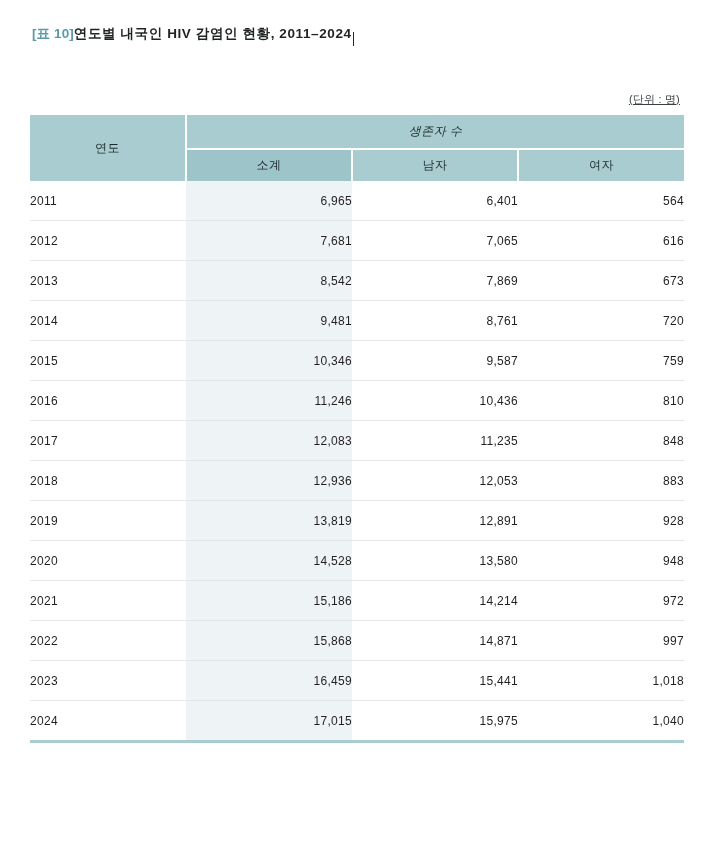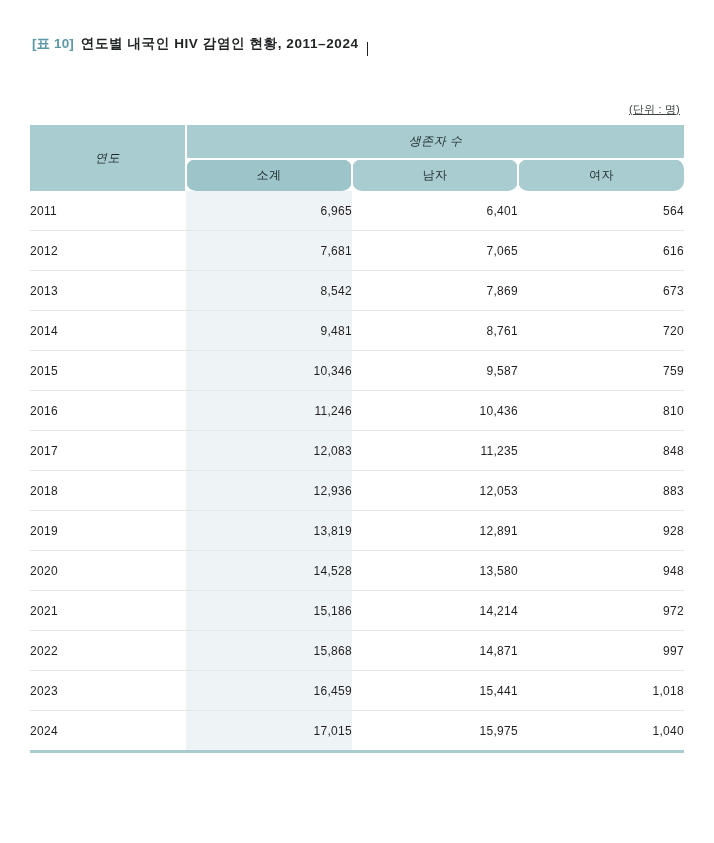--- a/index.html
+++ b/index.html
@@ -19,22 +19,21 @@
     width: 714px;
     height: 843px;
     box-sizing: border-box;
     padding: 22px 30px 0 30px;
   }
 
   
   .title-row {
     display: flex;
     align-items: flex-end;
-    gap: 7px;
-    margin: 12px 0 0 0;
+    margin: 2px 0 0 0;
     padding-left: 2px;
     font-size: 13.5px;
     line-height: 20px;
     letter-spacing: 0.1px;
   }
   .title-tag {
     color: #5b9aa6;
     font-weight: 700;
     white-space: nowrap;
   }
@@ -84,26 +83,24 @@
     font-weight: 700;
     text-align: center;
     letter-spacing: 0.4px;
     border: none;
   }
   thead tr.r1 th {
     height: 33px;
   }
   thead tr.r2 th {
     height: 31px;
-    border-radius: 10px;
   }
   th.year-cell {
     width: 155px;
     border-right: 2px solid #ffffff;
-    font-style: italic;
   }
   th.subtotal-h {
     width: 168px;
     background: #9cc4c9;
     border-right: 2px solid #ffffff;
   }
   th.male-h {
     width: 170px;
     border-right: 2px solid #ffffff;
   }

